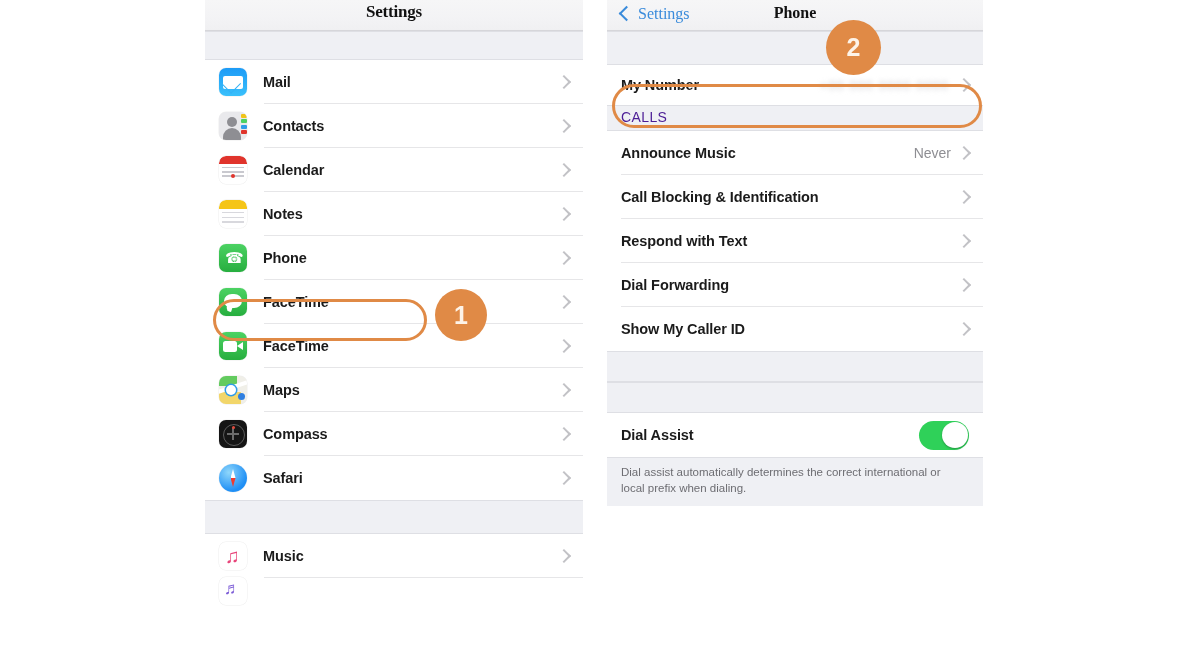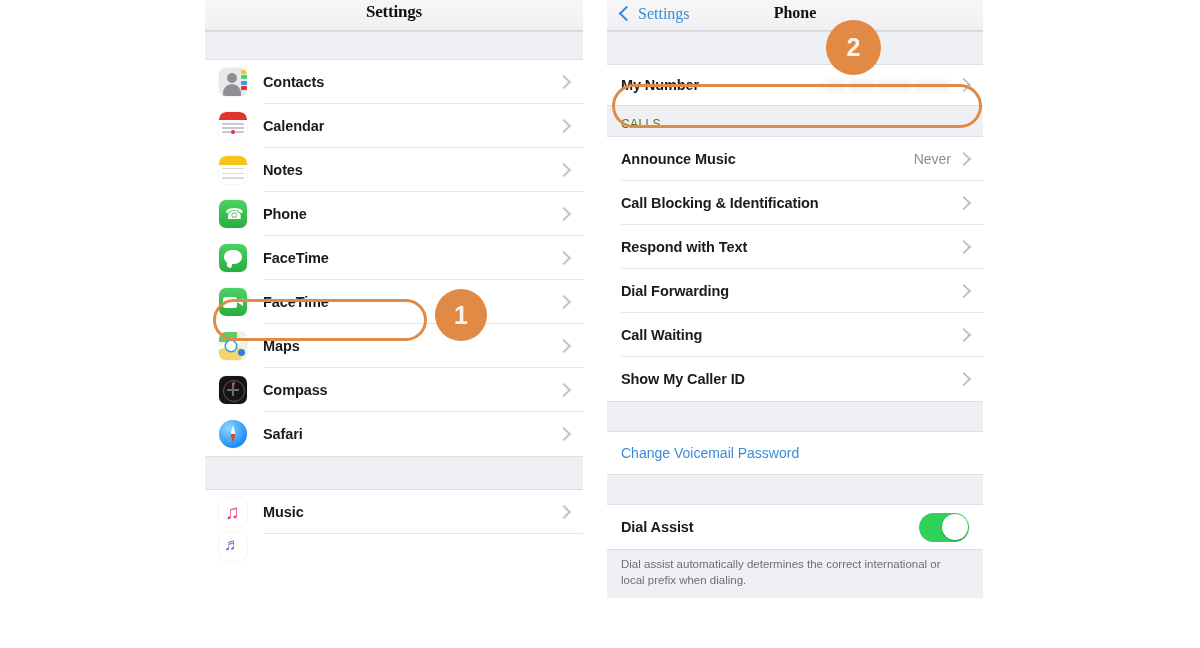--- a/index.html
+++ b/index.html
@@ -75,22 +75,22 @@
   .row-value + .chev{margin-left:0;}
   .app-icon{
     width:28px;height:28px;border-radius:7px;margin-right:16px;flex:0 0 auto;
     position:relative;overflow:hidden;
     box-shadow:0 0 0 .5px rgba(0,0,0,.07);
   }
 
   
   .sec-head{
     background:#eff0f4;border-top:1px solid #dedfe4;border-bottom:1px solid #dedfe4;
-    height:32px;display:flex;align-items:flex-end;padding:0 0 5px 14px;box-sizing:border-box;
-    font-size:12px;color:#4d7c0f;letter-spacing:.4px;
+    height:26px;display:flex;align-items:flex-end;padding:0 0 5px 14px;box-sizing:border-box;
+    font-size:14px;color:#4c1d95;letter-spacing:.4px;
   }
 
   .link-row{
     height:42px;display:flex;align-items:center;padding-left:14px;background:#fff;
     font-size:14px;color:#3a8bdb;
   }
 
   .footer-note{
     background:#eff0f4;border-top:1px solid #dedfe4;
     padding:7px 16px 10px 14px;font-size:11.5px;color:#6d6d72;line-height:1.35;
@@ -194,20 +194,28 @@
 <div class="stage">
 
   <div class="panel panel-left">
 
     <div class="navbar navbar-left">
       <div class="nav-title">Settings</div>
     </div>
 
     <div class="group-gap" style="height:27px"></div>
 
+    <div class="row">
+      <div class="app-icon ic-mail">
+          <div class="env"></div>
+        </div>
+      <div class="row-label">Mail</div>
+      <div class="chev"></div>
+      <div class="sep"></div>
+    </div>
 
     <div class="row">
       <div class="app-icon ic-contacts">
         <div class="head"></div>
           <div class="body"></div>
         <div class="tabs">
             <i style="background:#f0c419"></i>
             <i style="background:#4cd263"></i>
             <i style="background:#2f9ce8"></i>
             <i style="background:#e0342c"></i>
@@ -358,34 +366,28 @@
       <div class="chev"></div>
       <div class="sep"></div>
     </div>
 
     <div class="row row-right">
       <div class="row-label">Dial Forwarding</div>
       <div class="chev"></div>
       <div class="sep"></div>
     </div>
 
-    <div class="row row-right">
-      <div class="row-label">Call Waiting</div>
-      <div class="chev"></div>
-      <div class="sep"></div>
-    </div>
 
     <div class="row row-right">
       <div class="row-label">Show My Caller ID</div>
       <div class="chev"></div>
     </div>
 
     <div class="group-gap" style="height:29px"></div>
 
-    <div class="link-row">Change Voicemail Password</div>
 
     <div class="group-gap" style="height:29px"></div>
 
     <div class="row row-right" style="height:44px">
       <div class="row-label">Dial Assist</div>
       <div class="toggle">
           <div class="knob"></div>
         </div>
     </div>
 

